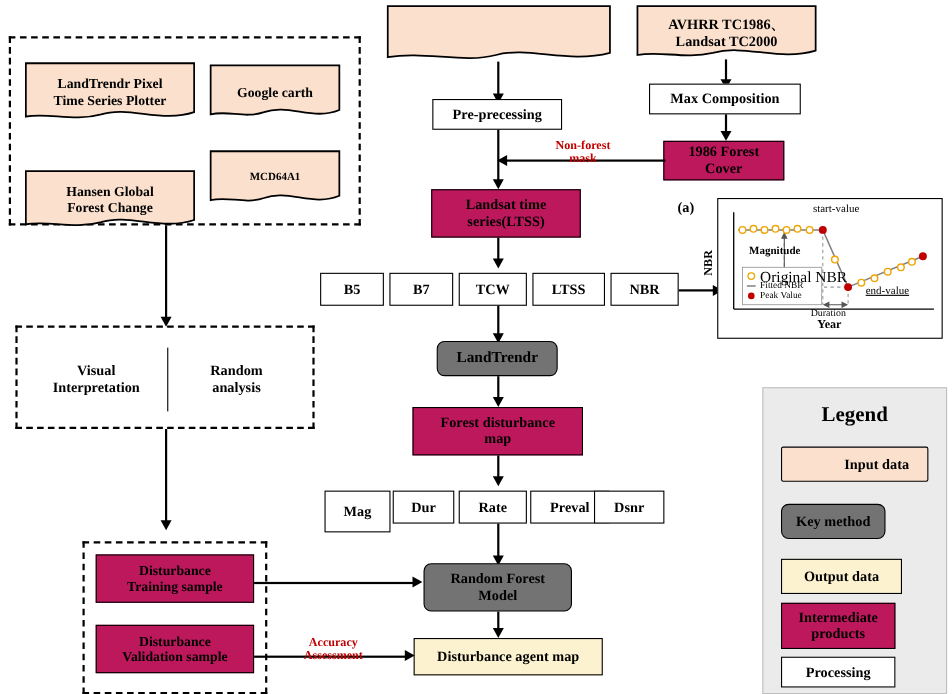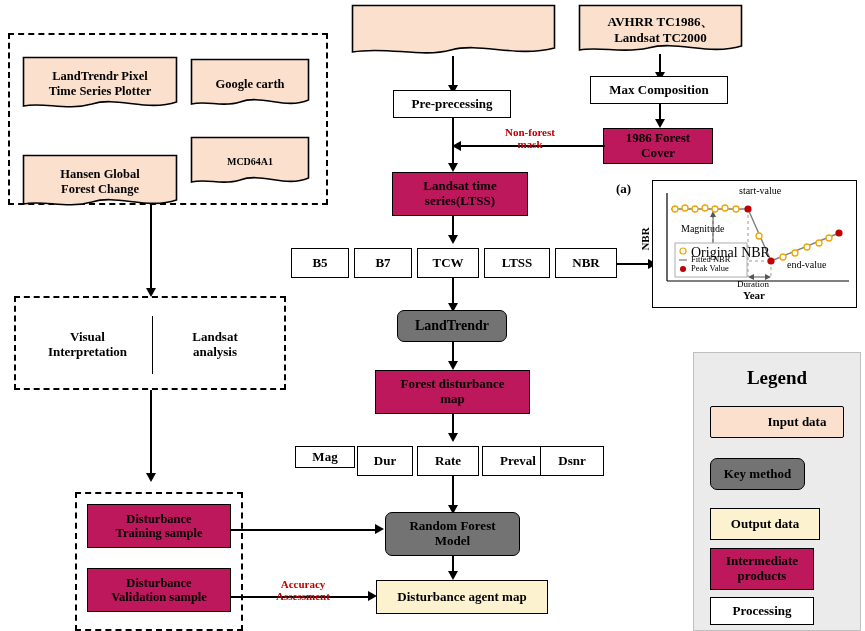--- a/index.html
+++ b/index.html
@@ -200,21 +200,21 @@
 <div class="node intermediate" style="left:375px;top:370px;width:155px;height:44px;font-size:13px;">
   <div>
     <div>Forest disturbance</div>
     <div>map</div>
   </div>
 </div>
 
 <div class="line vline" style="left:452px;top:414px;height:22px;"></div>
 <div class="arrow arrow-down" style="left:448px;top:433px;"></div>
 
-<div class="node process" style="left:295px;top:446px;width:60px;height:22px;font-size:13px;">Mag</div>
+<div class="node process" style="left:295px;top:446px;width:60px;height:38px;font-size:13px;">Mag</div>
 <div class="node process" style="left:357px;top:446px;width:56px;height:30px;font-size:13px;">Dur</div>
 <div class="node process" style="left:417px;top:446px;width:62px;height:30px;font-size:13px;">Rate</div>
 <div class="node process" style="left:482px;top:446px;width:72px;height:30px;font-size:13px;">Preval</div>
 <div class="node process" style="left:540px;top:446px;width:64px;height:30px;font-size:13px;">Dsnr</div>
 
 <div class="line vline" style="left:452px;top:476px;height:32px;"></div>
 <div class="arrow arrow-down" style="left:448px;top:505px;"></div>
 
 <div class="node key-method" style="left:385px;top:512px;width:135px;height:44px;font-size:13px;">
   <div>
@@ -276,21 +276,21 @@
 <div class="line vline" style="left:152px;top:316px;height:58px;background:#000;width:1.4px;"></div>
 
 <div class="node" style="left:30px;top:322px;width:115px;height:46px;font-size:13px;background:transparent;border:none;">
   <div>
     <div>Visual</div>
     <div>Interpretation</div>
   </div>
 </div>
 <div class="node" style="left:160px;top:322px;width:110px;height:46px;font-size:13px;background:transparent;border:none;">
   <div>
-    <div>Landsat</div>
+    <div>Random</div>
     <div>analysis</div>
   </div>
 </div>
 
 <div class="line vline" style="left:150px;top:205px;height:88px;"></div>
 <div class="arrow arrow-down" style="left:146px;top:288px;"></div>
 
 <div class="line vline" style="left:150px;top:390px;height:88px;"></div>
 <div class="arrow arrow-down" style="left:146px;top:473px;"></div>
 
@@ -370,22 +370,22 @@
     <rect x="22" y="62" width="72" height="34" fill="#ffffff" stroke="#999" stroke-width="0.8"></rect>
     <circle cx="30" cy="70" r="3" fill="#ffffff" stroke="#f0a500" stroke-width="1.2"></circle>
     <line x1="26" y1="79" x2="34" y2="79" stroke="#808080" stroke-width="1.3"></line>
     <circle cx="30" cy="88" r="3" fill="#c00000"></circle>
   </svg>
 
   <div class="axis-label" style="left:-20px;top:52px;transform:rotate(-90deg);font-size:11px;">NBR</div>
   <div class="axis-label" style="left:90px;top:108px;font-size:11px;">Year</div>
 
   <div class="axis-label small-text" style="left:86px;top:4px;font-weight:normal;">start-value</div>
-  <div class="axis-label small-text" style="left:134px;top:78px;font-weight:normal;">end-value</div>
-  <div class="axis-label small-text" style="left:28px;top:42px;font-weight:normal;">Magnitude</div>
+  <div class="axis-label small-text" style="left:134px;top:78px;font-weight:normal;text-decoration:underline;">end-value</div>
+  <div class="axis-label small-text" style="left:28px;top:42px;font-weight:bold;">Magnitude</div>
   <div class="axis-label small-text" style="left:84px;top:98px;font-weight:normal;font-size:9px;">Duration</div>
 
   <div class="axis-label small-text" style="left:38px;top:64px;font-weight:normal;font-size:14px;">Original NBR</div>
   <div class="axis-label small-text" style="left:38px;top:73px;font-weight:normal;font-size:8.5px;">Fitted NBR</div>
   <div class="axis-label small-text" style="left:38px;top:82px;font-weight:normal;font-size:8.5px;">Peak Value</div>
 </div>
 
 <div class="legend-box" style="left:693px;top:352px;width:168px;height:279px;">
   <div class="legend-title" style="top:14px;">Legend</div>
 </div>

